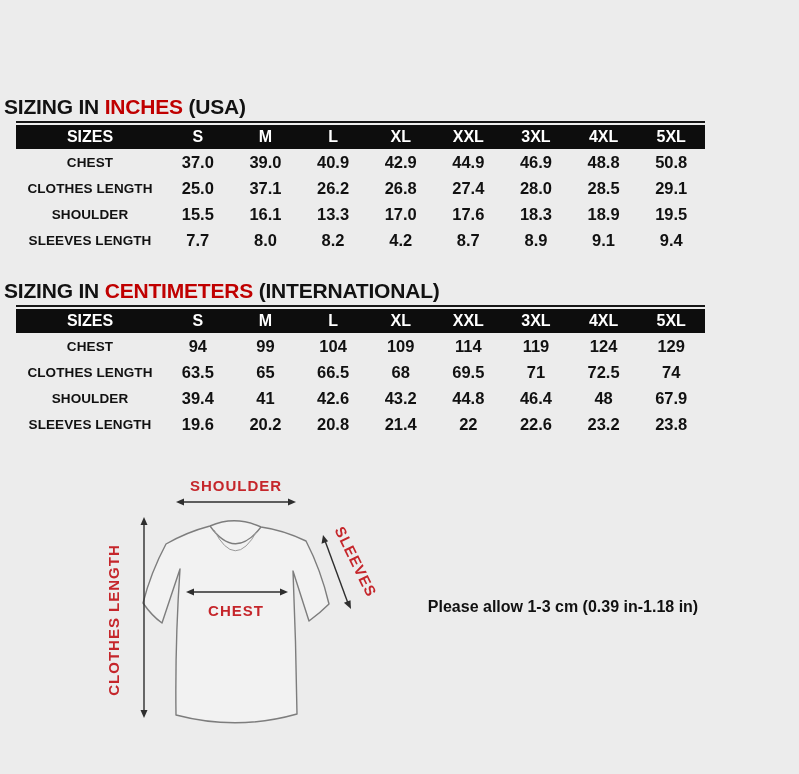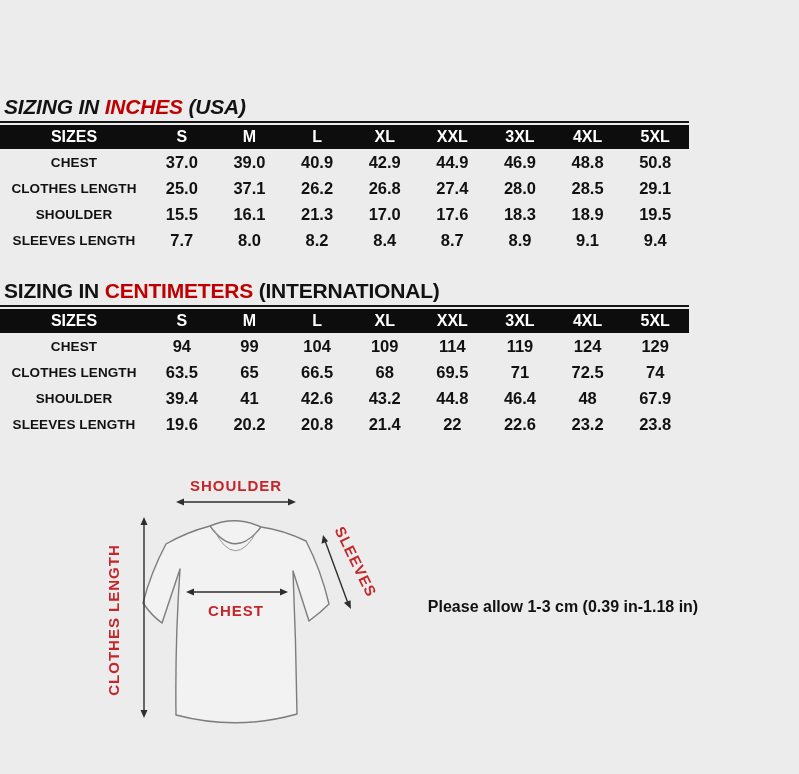--- a/index.html
+++ b/index.html
@@ -8,24 +8,24 @@
     width:799px;height:774px;
     background:#ececec;
     overflow:hidden;
     font-family:"Liberation Sans",sans-serif;
   }
   .title{
     position:absolute;left:4px;
     font-size:21px;font-weight:bold;color:#121212;
     letter-spacing:-0.2px;white-space:nowrap;
   }
-  #title1{top:95px;font-style:italic;}
+  #title1{top:95px;}
   #title2{top:279px;}
   .title .hl{color:#c00000;}
-  .size-table{position:absolute;left:0;width:689px;}
+  .size-table{position:absolute;left:16px;width:689px;}
   #table1{top:121px;}
   #table2{top:305px;}
   .table-topline{height:2px;background:#161616;margin-bottom:2px;}
   .header-row{
     display:flex;align-items:center;
     background:#0d0d0d;color:#ffffff;height:24px;
   }
   .body-row{display:flex;align-items:center;height:26px;color:#111111;}
   .cell-label{width:148px;text-align:center;font-weight:bold;}
   .header-row .cell-label{font-size:16px;}
@@ -83,33 +83,33 @@
       <div class="cell">26.8</div>
       <div class="cell">27.4</div>
       <div class="cell">28.0</div>
       <div class="cell">28.5</div>
       <div class="cell">29.1</div>
     </div>
     <div class="body-row">
       <div class="cell-label">SHOULDER</div>
       <div class="cell">15.5</div>
       <div class="cell">16.1</div>
-      <div class="cell">21.3</div>
+      <div class="cell">13.3</div>
       <div class="cell">17.0</div>
       <div class="cell">17.6</div>
       <div class="cell">18.3</div>
       <div class="cell">18.9</div>
       <div class="cell">19.5</div>
     </div>
     <div class="body-row">
       <div class="cell-label">SLEEVES LENGTH</div>
       <div class="cell">7.7</div>
       <div class="cell">8.0</div>
       <div class="cell">8.2</div>
-      <div class="cell">8.4</div>
+      <div class="cell">4.2</div>
       <div class="cell">8.7</div>
       <div class="cell">8.9</div>
       <div class="cell">9.1</div>
       <div class="cell">9.4</div>
     </div>
   </div>
 
   <div class="title" id="title2"><span>SIZING IN </span><span class="hl">CENTIMETERS</span><span> (INTERNATIONAL)</span></div>
 
   <div class="size-table" id="table2">

